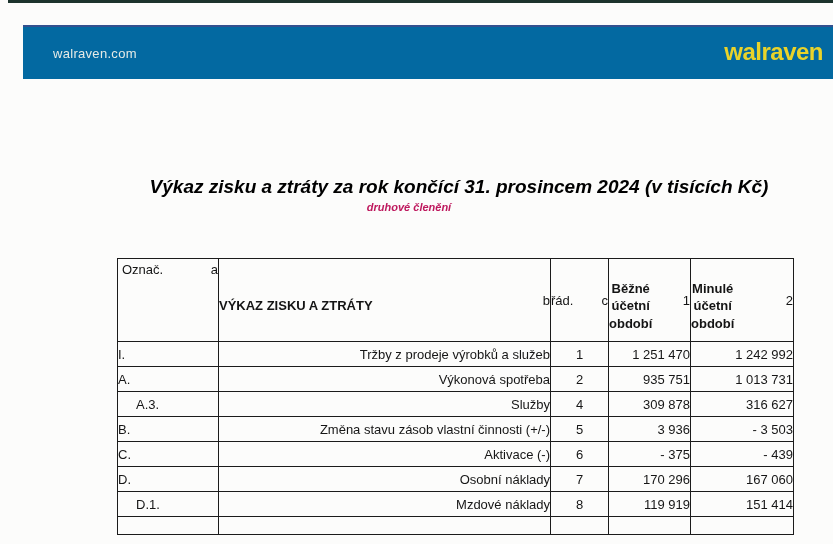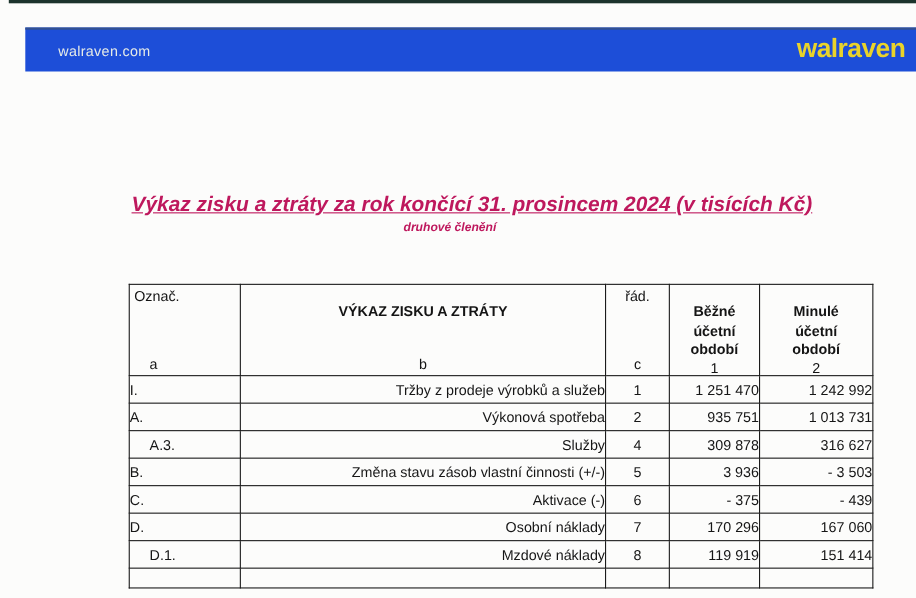--- a/index.html
+++ b/index.html
@@ -18,22 +18,22 @@
     position: absolute;
     top: 0; left: 8px; right: 0;
     height: 3px;
     background: #1c332c;
   }
 
   
   .brand-bar {
     position: absolute;
     top: 25px; left: 23px; right: 0;
-    height: 40px;
-    background: #1d4ed8;
+    height: 54px;
+    background: #0369a1;
     border-top: 2px solid #33518f;
     box-sizing: border-box;
   }
   .url-text {
     position: absolute;
     left: 30px; top: 50%;
     transform: translateY(-50%);
     color: #e6ebe7;
     font-size: 13px;
     letter-spacing: 0.3px;
@@ -44,28 +44,27 @@
     transform: translateY(-53%);
     color: #e9d32a;
     font-size: 24px;
     font-weight: bold;
     letter-spacing: -0.5px;
   }
 
   
   .title {
     position: absolute;
-    top: 176px; left: 429px;
+    top: 176px; left: 459px;
     transform: translateX(-50%);
     white-space: nowrap;
     font-style: italic;
     font-weight: bold;
     font-size: 19px;
-    color: #be185d;
-    text-decoration: underline;
+    color: #000000;
   }
   .subtitle {
     position: absolute;
     top: 201px; left: 409px;
     transform: translateX(-50%);
     white-space: nowrap;
     font-style: italic;
     font-weight: bold;
     font-size: 11px;
     color: #be185d;
@@ -86,21 +85,21 @@
     overflow: hidden;
     white-space: nowrap;
   }
   .pl-table thead tr { height: 82px; }
   .pl-table tbody tr { height: 25px; }
   .pl-table tbody tr.clipped-row { height: 18px; }
   .pl-table td { font-size: 13px; }
 
   .hwrap {
     display: flex;
-    flex-direction: column;
+    flex-direction: row;
     justify-content: space-between;
     height: 76px;
     padding: 3px 0 3px 0;
   }
   .hwrap.left { align-items: flex-start; }
   .hwrap.center { align-items: center; }
   .hlabel { font-size: 13px; color: #141414; }
   .hlabel.bold { font-weight: bold; line-height: 1.35; white-space: pre-line; text-align: center; margin-top: 12px; }
   .hlabel.pad { padding-left: 4px; }
   .hletter { font-size: 13px; color: #141414; }

